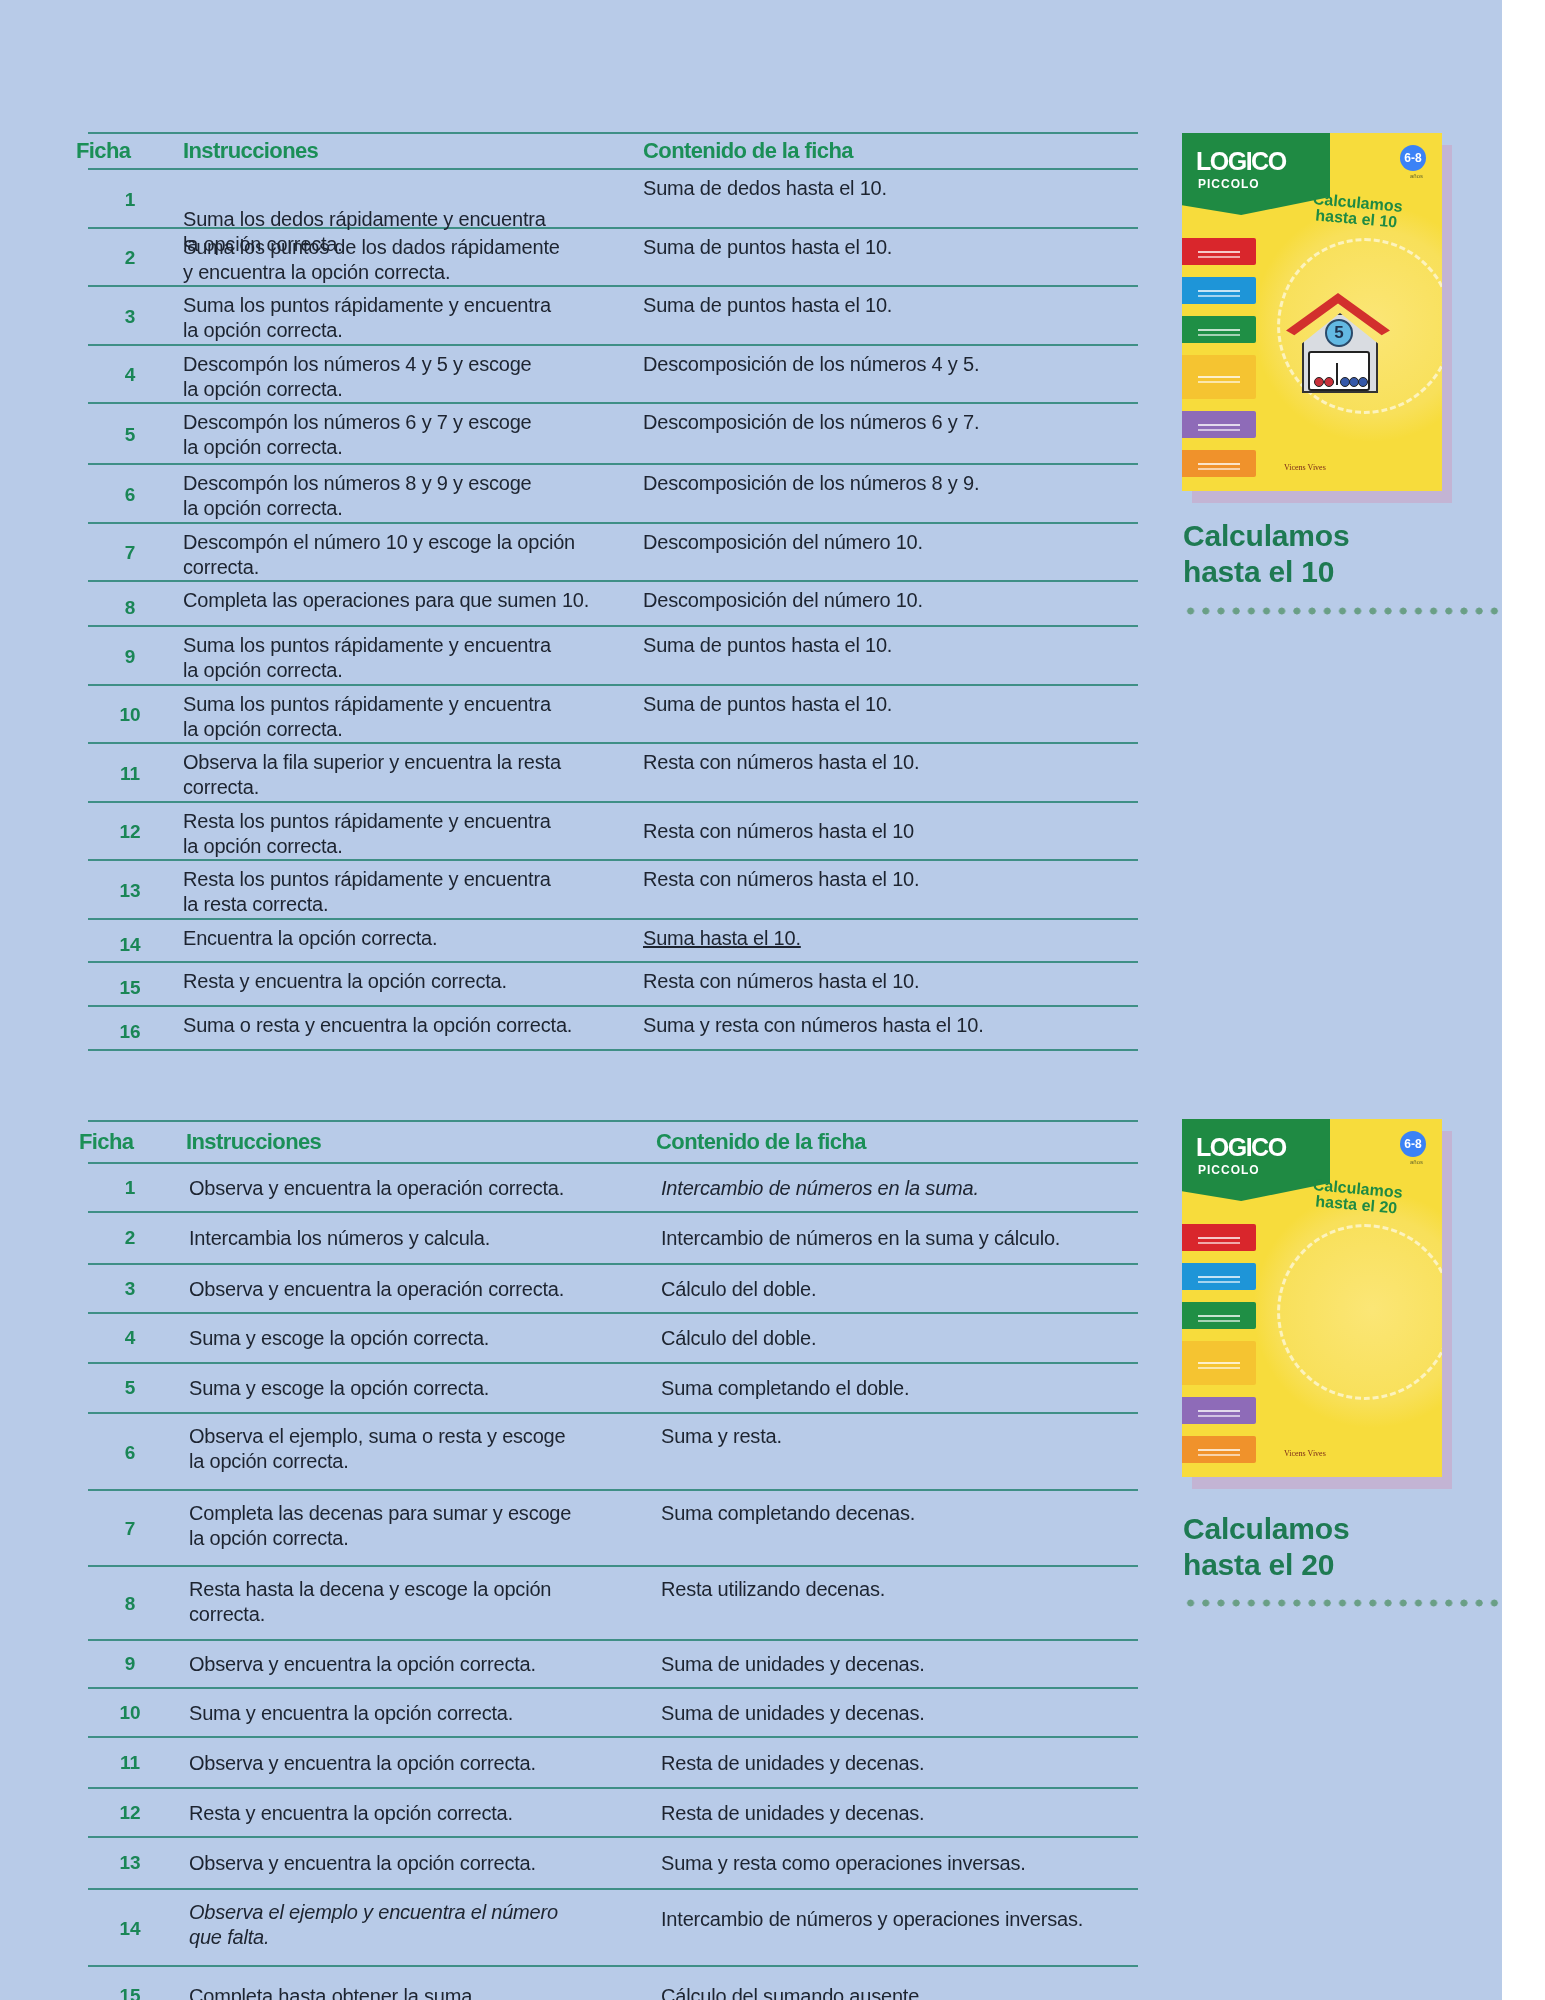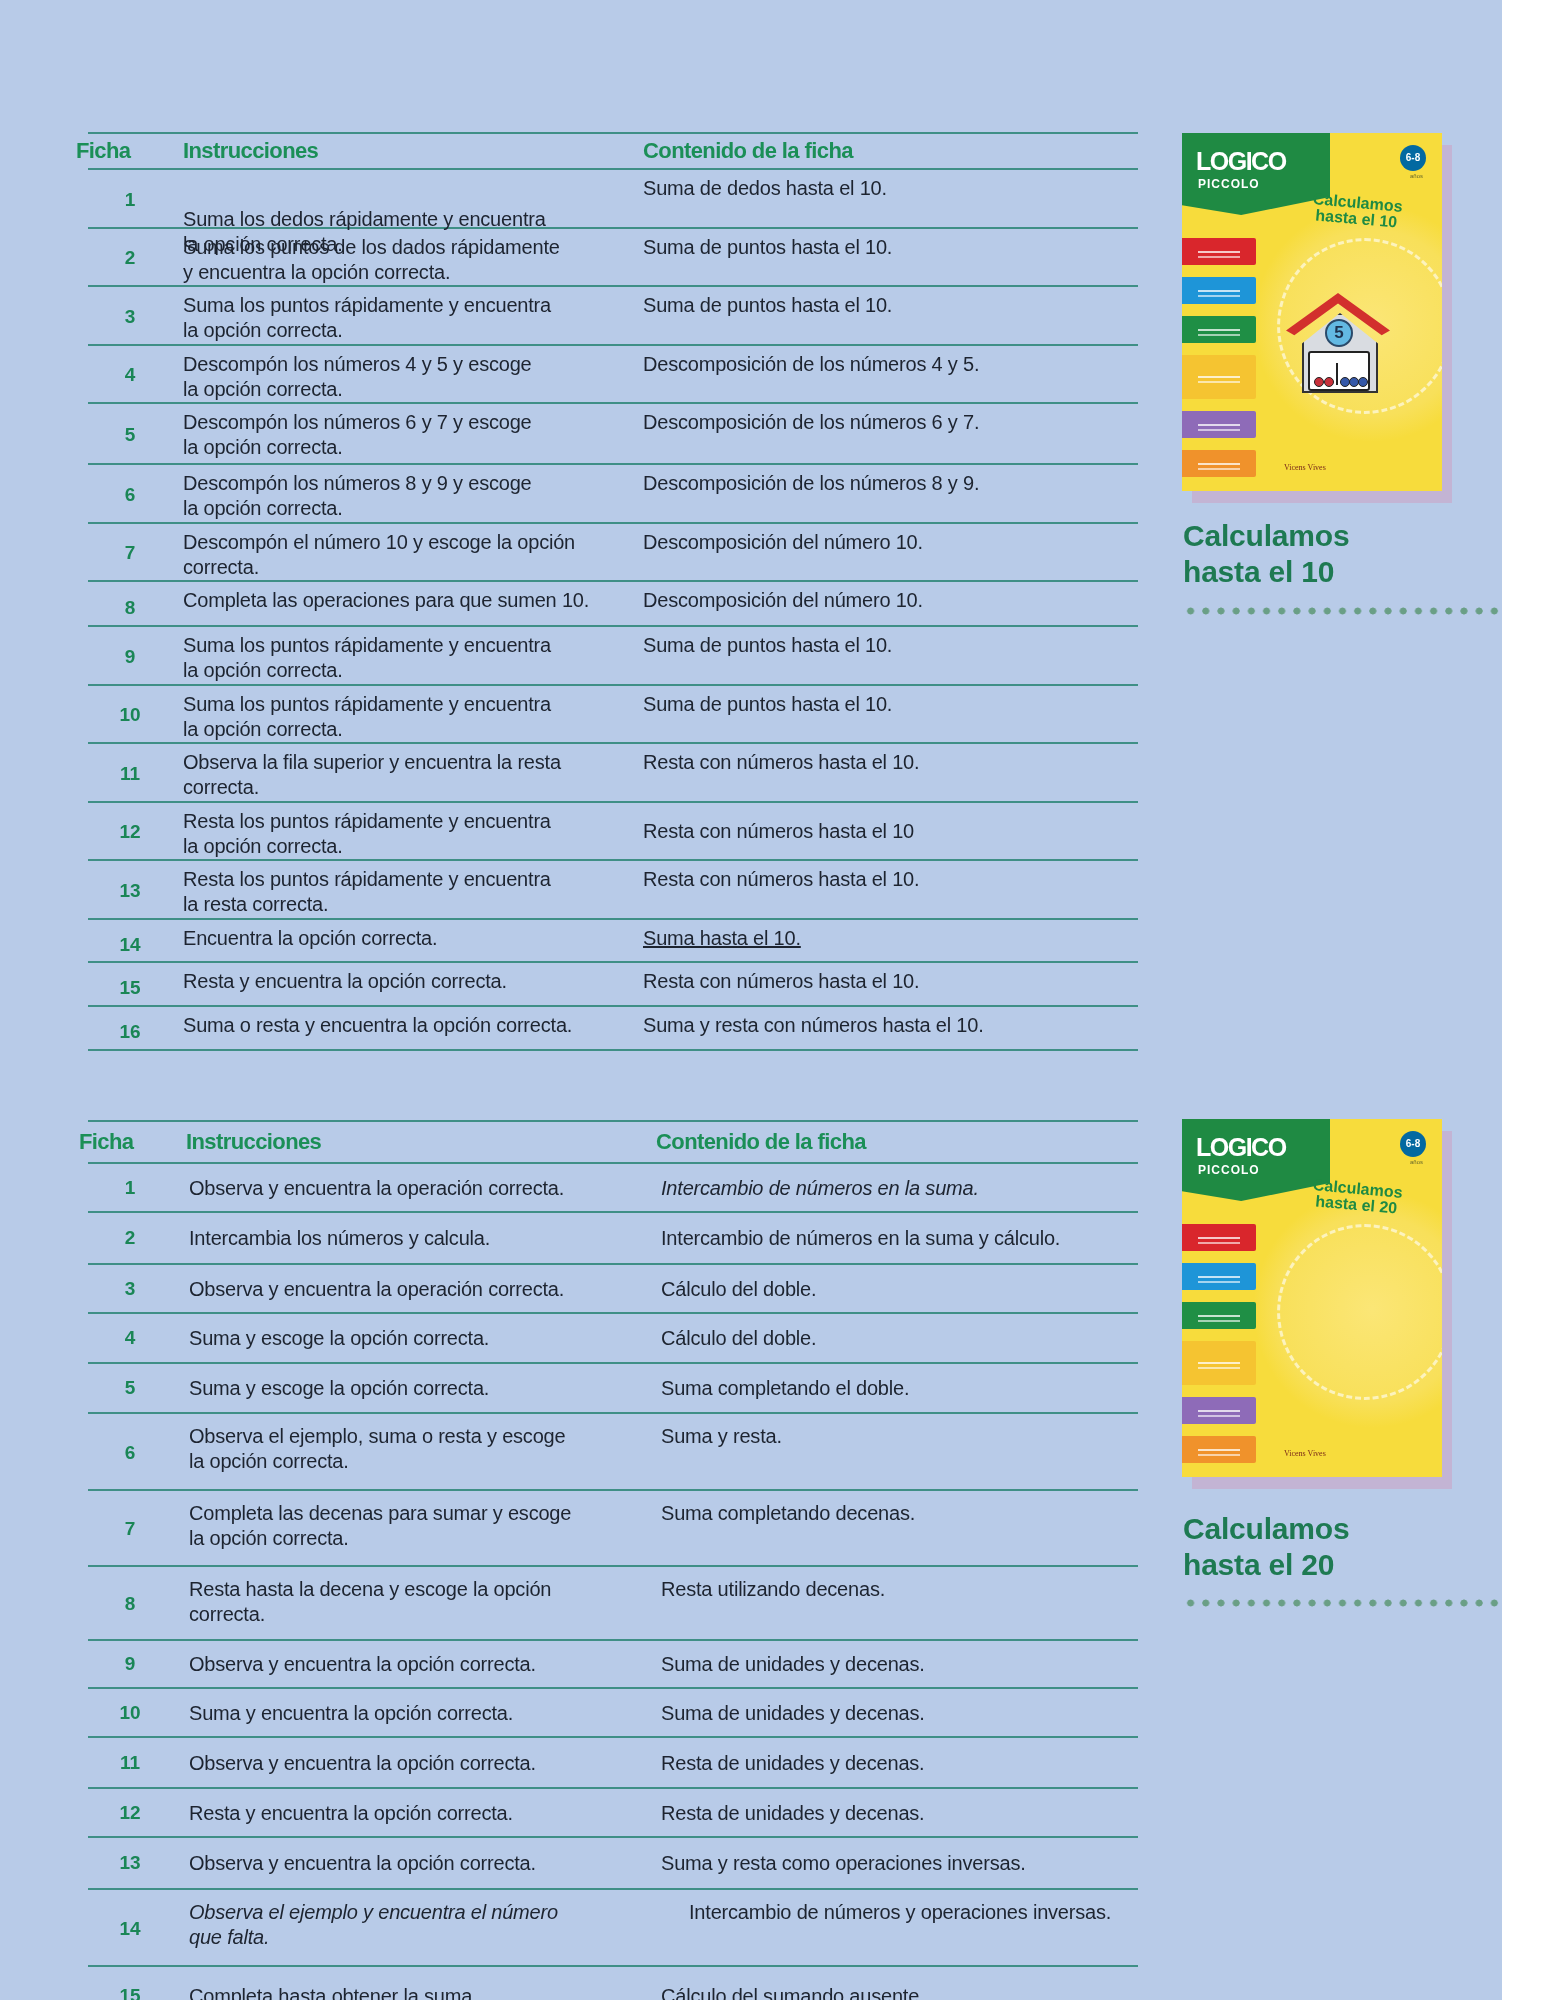--- a/index.html
+++ b/index.html
@@ -71,21 +71,21 @@
   }
   .cover .logo {
     position: absolute; left: 14px; top: 14px; color: #fff; font-weight: bold; font-size: 25px;
     letter-spacing: -1.5px;
   }
   .cover .logo-sub {
     position: absolute; left: 16px; top: 44px; color: #fff; font-weight: bold; font-size: 12px; letter-spacing: 1px;
   }
   .cover .age {
     position: absolute; right: 16px; top: 12px; width: 26px; height: 26px; border-radius: 50%;
-    background: #0369a1; color: #fff; font-size: 10px; font-weight: bold; text-align: center; line-height: 26px;
+    background: #3b82f6; color: #fff; font-size: 12px; font-weight: bold; text-align: center; line-height: 26px;
   }
   .cover .age-sub {
     position: absolute; right: 19px; top: 40px; font-size: 6px; color: #6a6a2a;
   }
   .cover .ctitle {
     position: absolute; left: 115px; top: 62px; width: 120px; text-align: center;
     color: #1f8a43; font-weight: bold; font-size: 16px; line-height: 16px; transform: rotate(5deg);
   }
   .cover .tabs { position: absolute; left: 0; top: 105px; width: 74px; }
   .cover .tab {
@@ -362,21 +362,21 @@
         </div>
         <div class="row" style="height: 52px;">
           <div class="num" style="top: 14px;">13</div>
           <div class="instr" style="left: 101px; top: 13px;">Observa y encuentra la opción correcta.</div>
           <div class="cont" style="left: 573px; top: 13px;">Suma y resta como operaciones inversas.</div>
         </div>
         <div class="row" style="height: 77px;">
           <div class="num" style="top: 28px;">14</div>
           <div class="instr" style="left: 101px; top: 10px; font-style: italic;">Observa el ejemplo y encuentra el número
 que falta.</div>
-          <div class="cont" style="left: 573px; top: 10px; margin-left: 28px;">Intercambio de números y operaciones inversas.</div>
+          <div class="cont" style="left: 573px; top: 17px;">Intercambio de números y operaciones inversas.</div>
         </div>
         <div class="row" style="height: 60px;">
           <div class="num" style="top: 18px;">15</div>
           <div class="instr" style="left: 101px; top: 17px;">Completa hasta obtener la suma.</div>
           <div class="cont" style="left: 573px; top: 17px;">Cálculo del sumando ausente.</div>
         </div>
       </div>
   </div>
 
   <div class="cover" style="left:1182px; top:1119px;">

